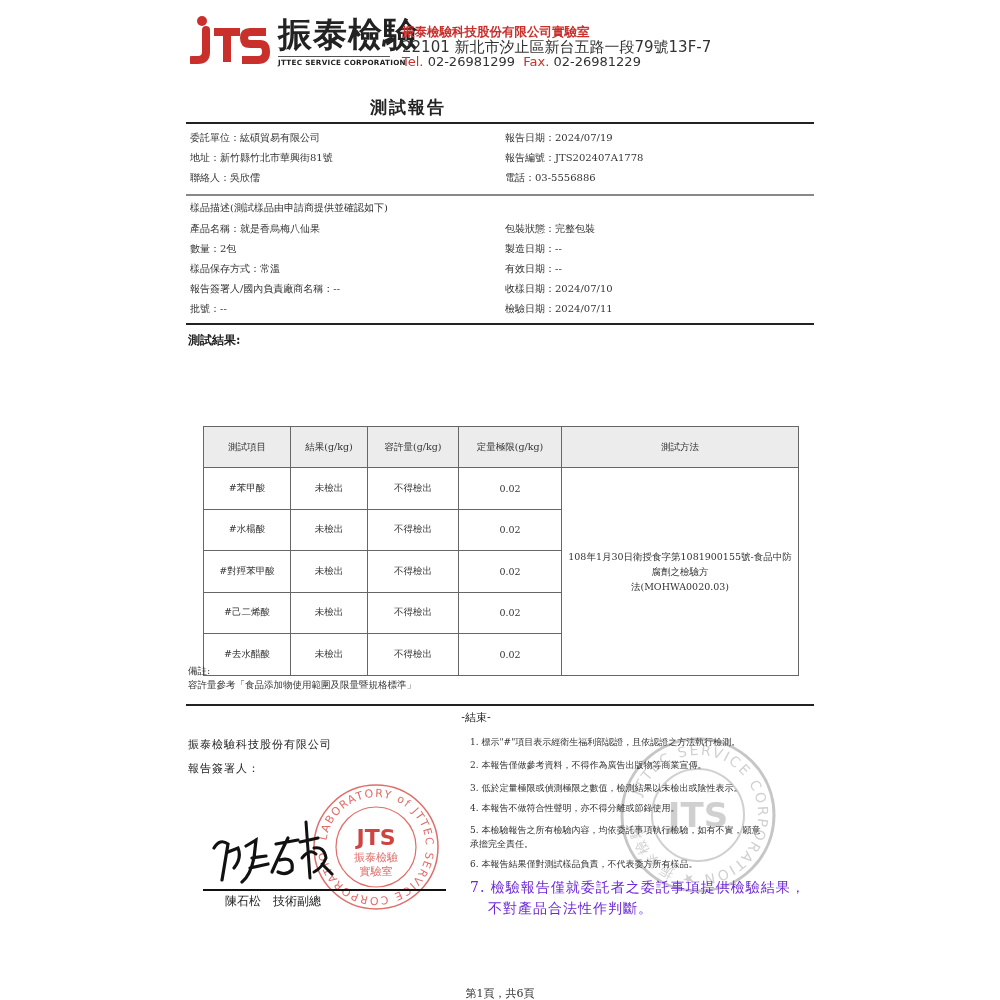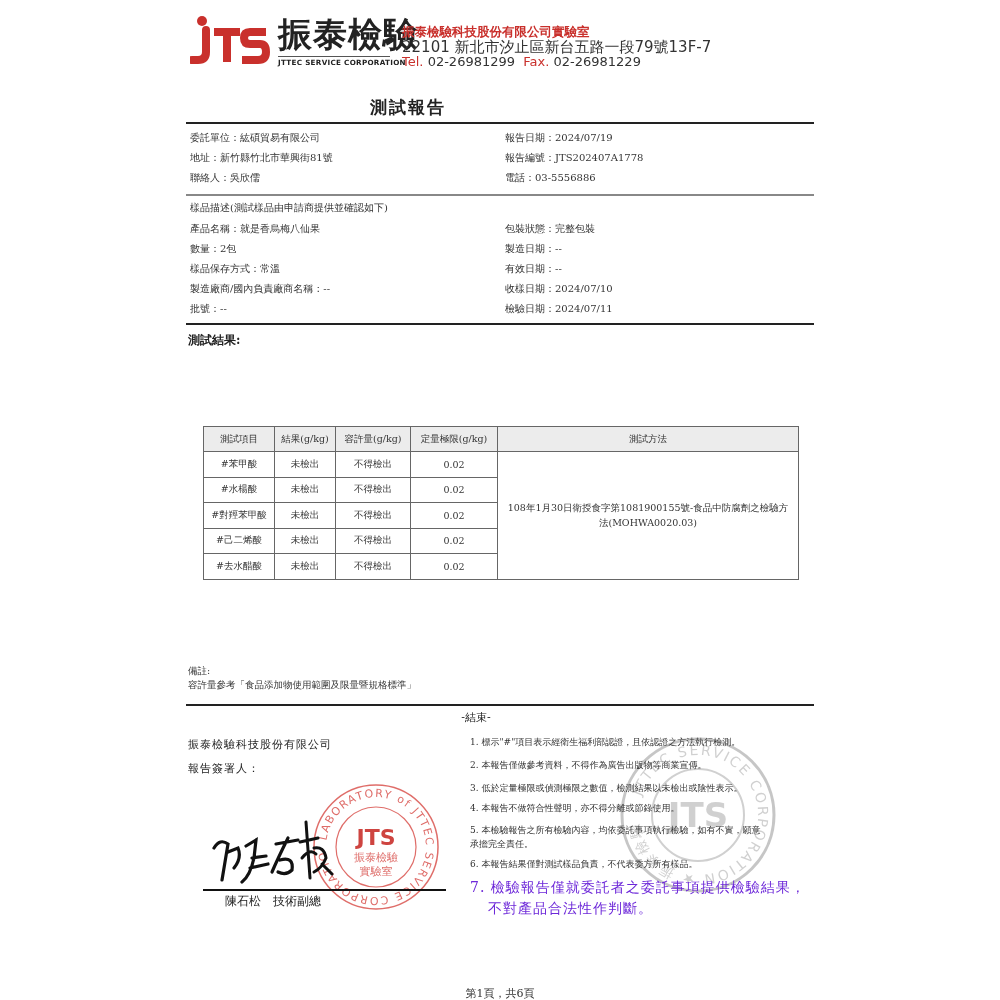--- a/index.html
+++ b/index.html
@@ -17,21 +17,21 @@
   .co-tel .red { color:#c9302c; }
 
   .title { left:0; width:816px; top:96px; text-align:center; font-size:17px; font-weight:bold; letter-spacing:2px; }
   .rule-thick { left:186px; width:628px; height:2px; background:#222; }
   .rule-thin { left:186px; width:628px; height:1px; background:#666; }
   .f { font-size:10px; color:#333; line-height:12px; white-space:nowrap; }
 
   .section-label { left:188px; top:332px; font-size:12px; font-weight:bold; }
 
   table.results { position:absolute; left:203px; top:426px; width:596px; border-collapse:collapse; font-size:9.5px; color:#333; }
-  table.results th, table.results td { border:1px solid #666; text-align:center; padding:0; }
+  table.results th, table.results td { border:1px solid #666; text-align:center; padding:8px; }
   table.results th { background:#ececec; font-weight:normal; height:24px; }
   table.results td { height:24.5px; }
   table.results td.method { line-height:15px; padding:0 6px; }
 
   .notes { left:188px; top:664px; font-size:9.5px; line-height:14px; color:#333; }
   .end { left:0; width:952px; top:710px; text-align:center; font-size:11px; }
 
   .issuer { left:188px; top:737px; font-size:11px; letter-spacing:1px; }
   .signer { left:188px; top:761px; font-size:11px; letter-spacing:1px; }
   .sig { left:206px; top:818px; width:130px; height:72px; }
@@ -79,21 +79,21 @@
 <div class="abs f" style="left:505px;top:132px">報告日期：2024/07/19</div>
 <div class="abs f" style="left:505px;top:152px">報告編號：JTS202407A1778</div>
 <div class="abs f" style="left:505px;top:172px">電話：03-5556886</div>
 
 <div class="abs rule-thin" style="top:194px;height:2px;background:#888"></div>
 
 <div class="abs f" style="left:190px;top:202px">樣品描述(測試樣品由申請商提供並確認如下)</div>
 <div class="abs f" style="left:190px;top:223px">產品名稱：就是香烏梅八仙果</div>
 <div class="abs f" style="left:190px;top:243px">數量：2包</div>
 <div class="abs f" style="left:190px;top:263px">樣品保存方式：常溫</div>
-<div class="abs f" style="left:190px;top:283px">製造廠商/國內負責廠商名稱：--</div>
+<div class="abs f" style="left:190px;top:283px">報告簽署人/國內負責廠商名稱：--</div>
 <div class="abs f" style="left:190px;top:303px">批號：--</div>
 <div class="abs f" style="left:505px;top:223px">包裝狀態：完整包裝</div>
 <div class="abs f" style="left:505px;top:243px">製造日期：--</div>
 <div class="abs f" style="left:505px;top:263px">有效日期：--</div>
 <div class="abs f" style="left:505px;top:283px">收樣日期：2024/07/10</div>
 <div class="abs f" style="left:505px;top:303px">檢驗日期：2024/07/11</div>
 
 <div class="abs rule-thick" style="top:323px"></div>
 
 <div class="abs section-label">測試結果:</div>

